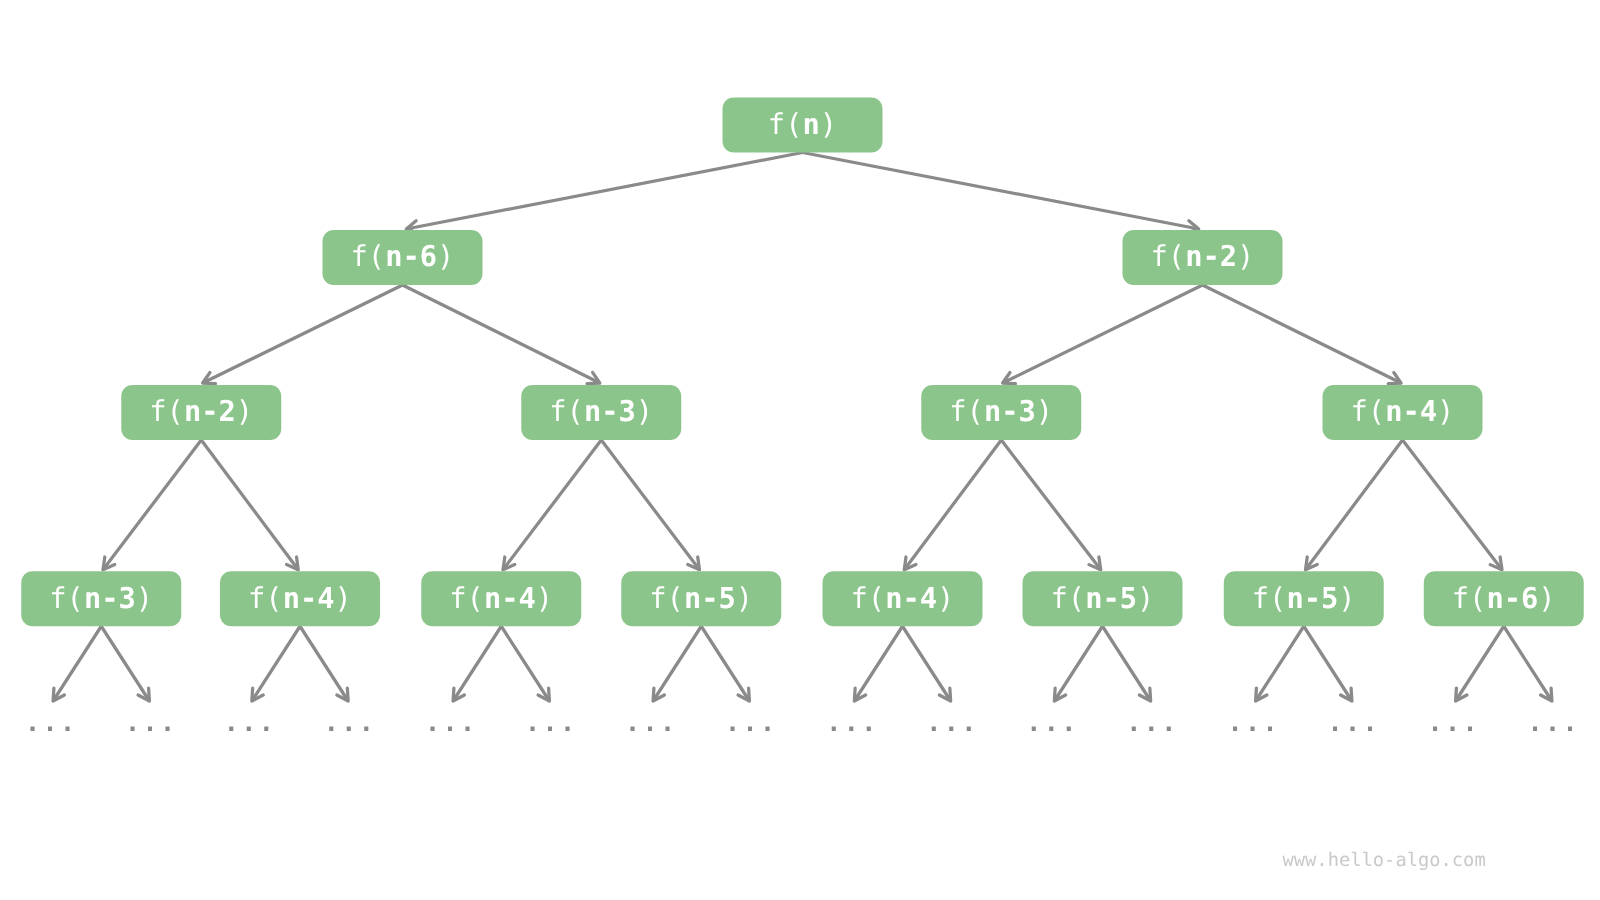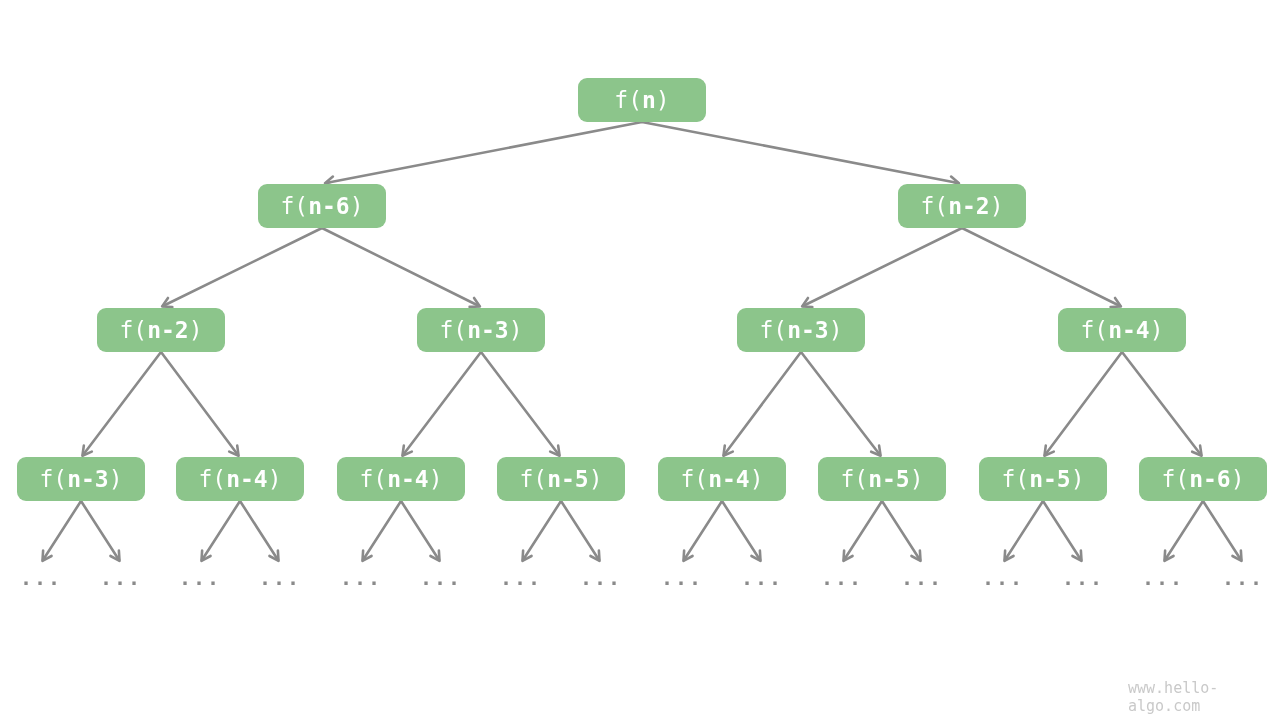--- a/index.html
+++ b/index.html
@@ -35,21 +35,21 @@
   .dots {
     position: absolute;
     width: 60px; top: 566px;
     text-align: center;
     color: var(--edge);
     font-size: 20px; font-weight: bold;
     letter-spacing: 2px; line-height: 24px;
   }
   .watermark {
     position: absolute;
-    left: 1128px; top: 679px;
+    left: 1026px; top: 679px;
     font-size: 15px;
     color: var(--watermark);
   }
 </style>
 </head>
 <body>
 
 <div class="canvas">
 
   <svg class="edges" viewBox="0 0 1280 720" xmlns="http://www.w3.org/2000/svg">

